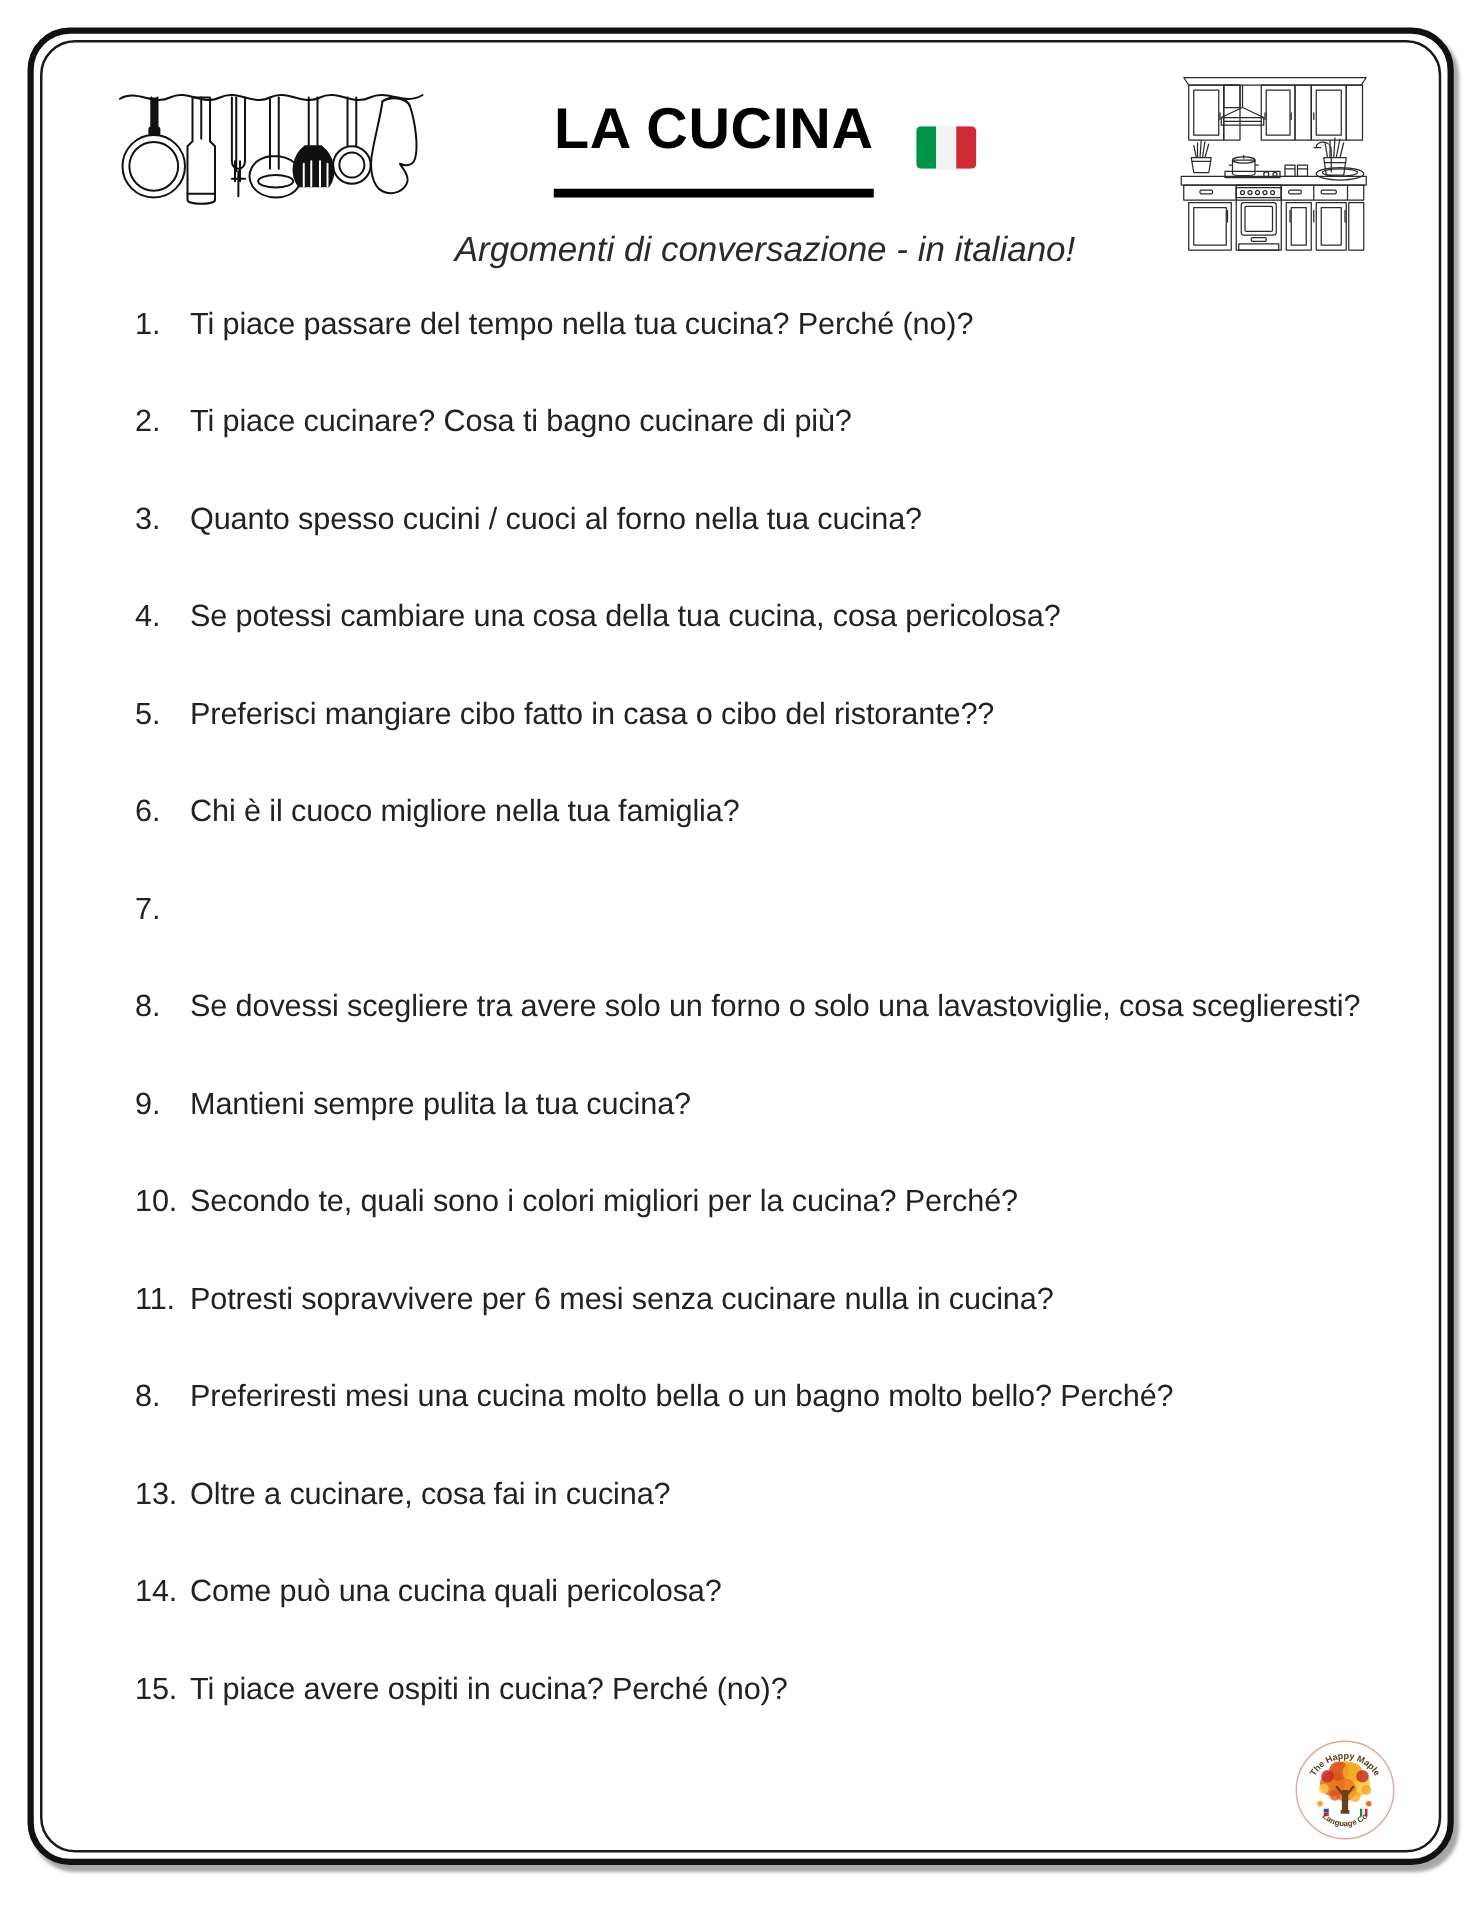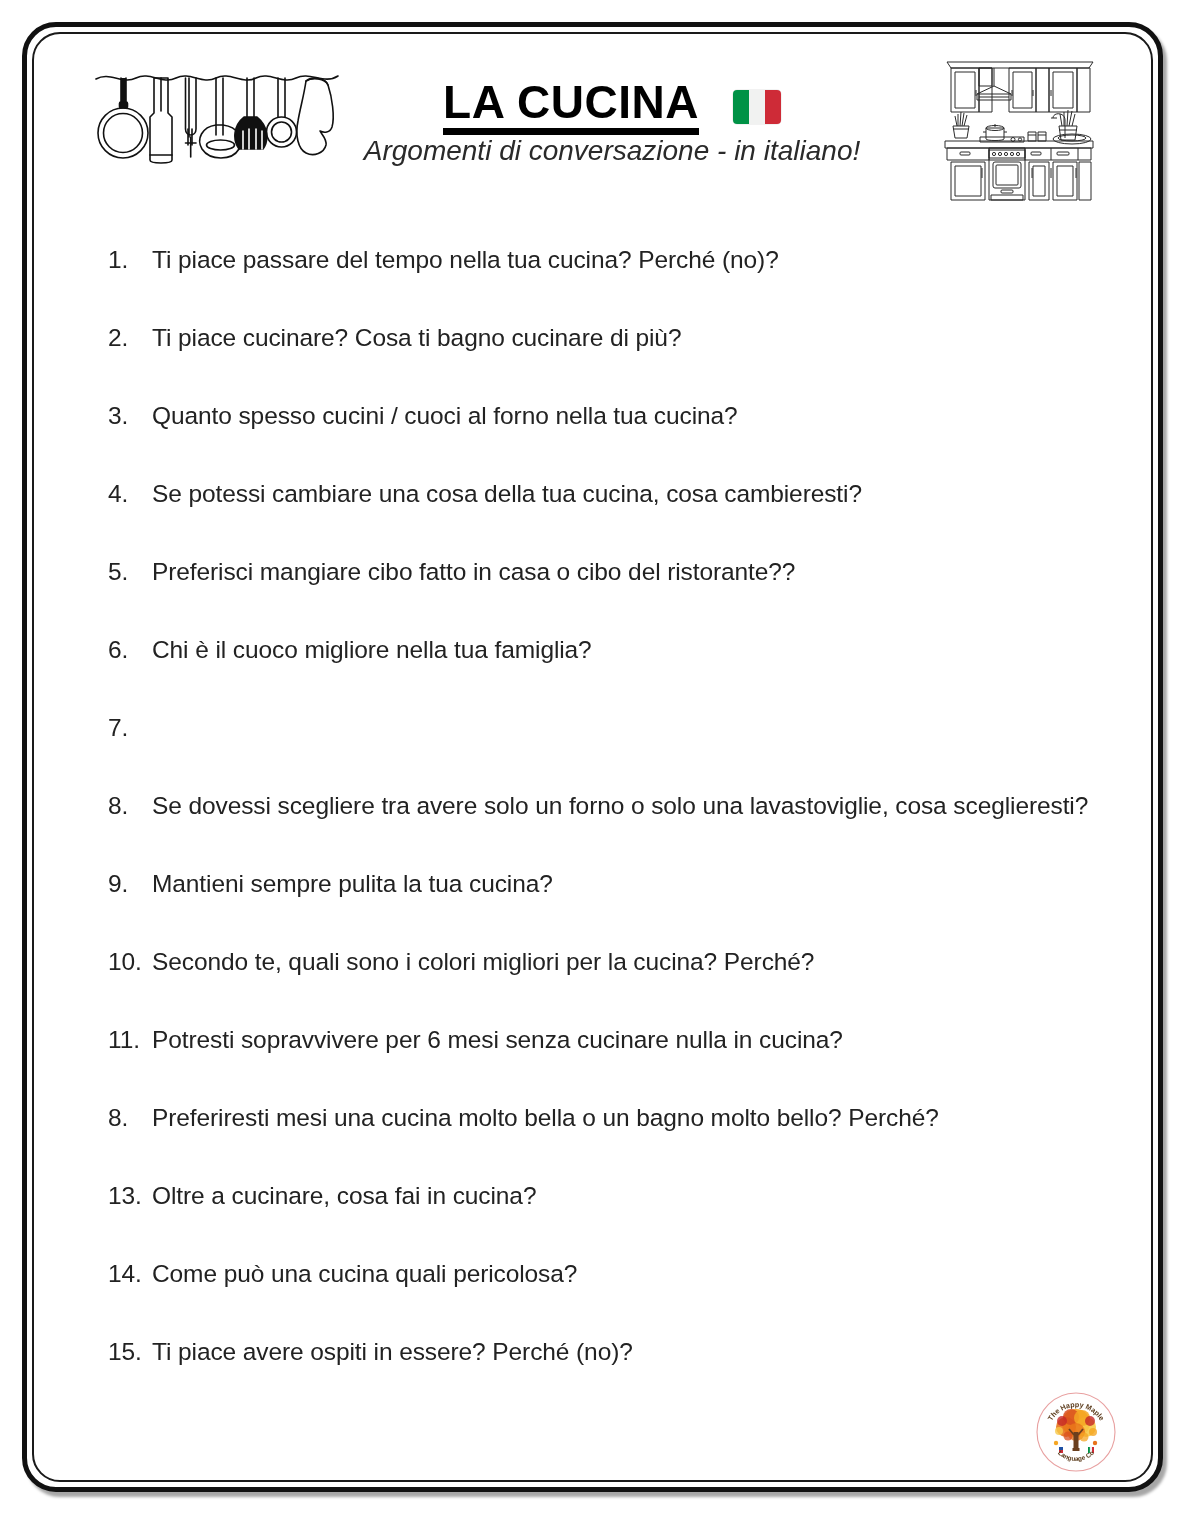--- a/index.html
+++ b/index.html
@@ -76,38 +76,39 @@
     justify-content: center;
     gap: 34px;
   }
 
   .main-title {
     font-family: "Liberation Sans", sans-serif;
     font-size: 46px;
     font-weight: bold;
     letter-spacing: 0.5px;
     color: #000000;
-    padding-bottom: 2px;
+    padding-bottom: 25px;
     border-bottom: 7px solid #000000;
     line-height: 1.05;
     white-space: nowrap;
   }
 
   .flag {
     width: 48px;
     height: 34px;
     border-radius: 4px;
     overflow: hidden;
     display: flex;
     flex-shrink: 0;
     box-shadow: 0 0 0 0.5px rgba(0,0,0,0.10);
   }
   .flag span { display: block; width: 33.34%; height: 100%; }
 
   .subtitle {
+    margin-top: 26px;
     font-family: "Liberation Sans", sans-serif;
     font-style: italic;
     font-size: 28px;
     color: #2a2a2a;
     white-space: nowrap;
     text-align: center;
   }
 
   .kitchen-art {
     position: absolute;
@@ -320,21 +321,21 @@
     <div class="q-item">
       <span class="q-num">2.</span>
       <span class="q-text">Ti piace cucinare? Cosa ti bagno cucinare di più?</span>
     </div>
     <div class="q-item">
       <span class="q-num">3.</span>
       <span class="q-text">Quanto spesso cucini / cuoci al forno nella tua cucina?</span>
     </div>
     <div class="q-item">
       <span class="q-num">4.</span>
-      <span class="q-text">Se potessi cambiare una cosa della tua cucina, cosa cambieresti?</span>
+      <span class="q-text">Se potessi cambiare una cosa della tua cucina, cosa pericolosa?</span>
     </div>
     <div class="q-item">
       <span class="q-num">5.</span>
       <span class="q-text">Preferisci mangiare cibo fatto in casa o cibo del ristorante??</span>
     </div>
     <div class="q-item">
       <span class="q-num">6.</span>
       <span class="q-text">Chi è il cuoco migliore nella tua famiglia?</span>
     </div>
     <div class="q-item">
@@ -363,21 +364,21 @@
     <div class="q-item">
       <span class="q-num">13.</span>
       <span class="q-text">Oltre a cucinare, cosa fai in cucina?</span>
     </div>
     <div class="q-item">
       <span class="q-num">14.</span>
       <span class="q-text">Come può una cucina quali pericolosa?</span>
     </div>
     <div class="q-item">
       <span class="q-num">15.</span>
-      <span class="q-text">Ti piace avere ospiti in essere? Perché (no)?</span>
+      <span class="q-text">Ti piace avere ospiti in cucina? Perché (no)?</span>
     </div>
 
   </div>
 
   <div class="logo">
     <svg viewBox="0 0 82 82" width="82" height="82">
       <defs>
         <path id="arcTop" d="M 13 44 A 28 28 0 0 1 69 44" fill="none"></path>
         <path id="arcBot" d="M 15 44 A 26 26 0 0 0 67 44" fill="none"></path>
       </defs>

